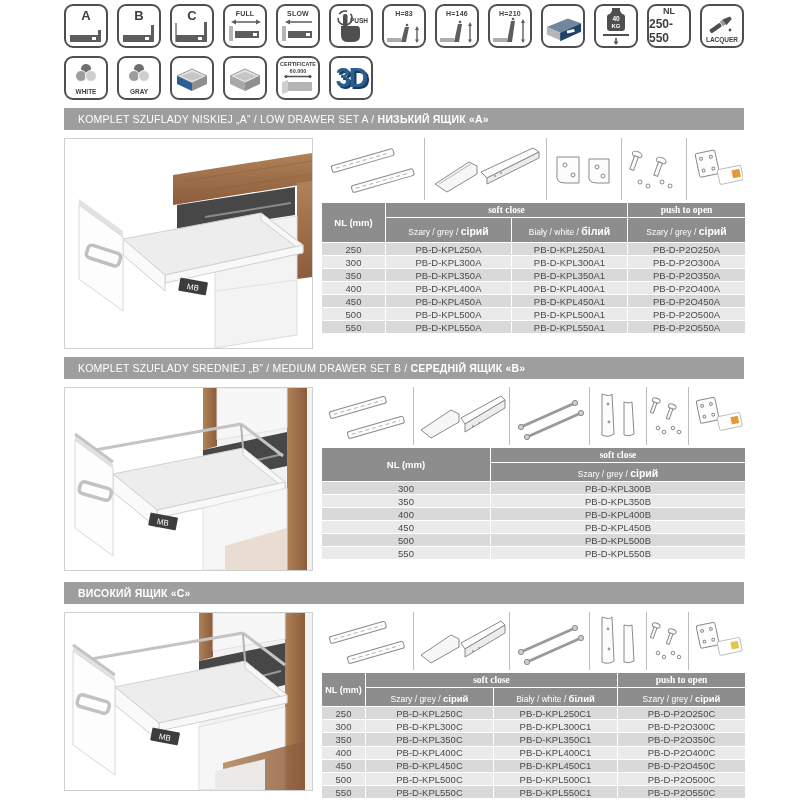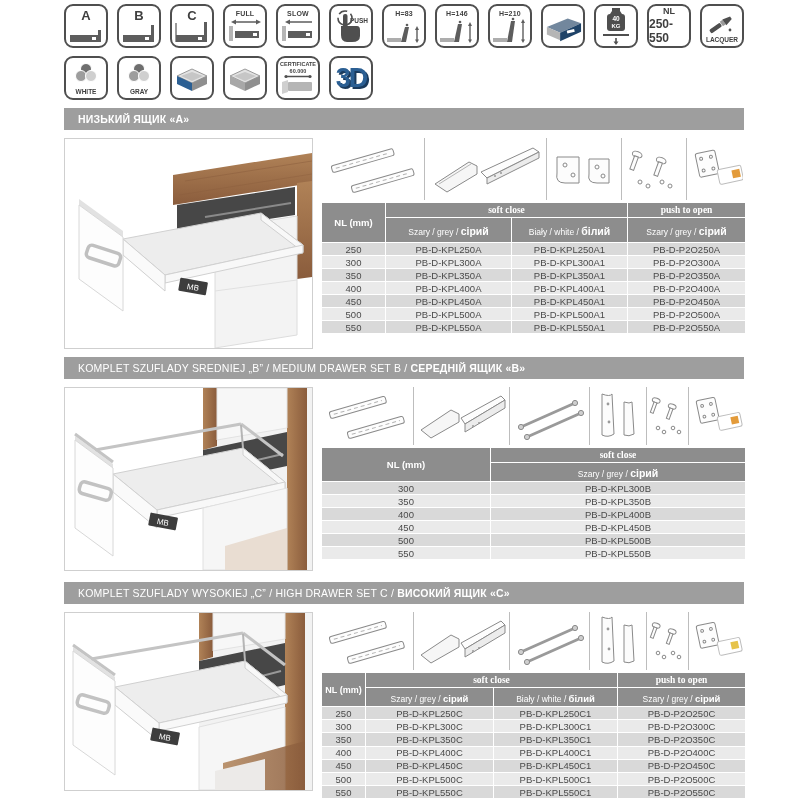--- a/index.html
+++ b/index.html
@@ -236,20 +236,21 @@
         <rect x="8" y="8" width="24" height="9" rx="1" fill="#b5b5b5"></rect>
           </svg>
     </div>
     <div class="icon-box">
       <span class="ic-3d">3D</span>
     </div>
   </div>
 
   <div class="section">
     <div class="section-header">
+      <span class="lat">KOMPLET SZUFLADY NISKIEJ „A” / LOW DRAWER SET A / </span>
       <span class="cyr">НИЗЬКИЙ ЯЩИК «А»</span>
     </div>
     <div class="section-body">
       <div class="photo-frame">
         <svg width="247" height="209" viewBox="0 0 247 209">
           <defs>
                 <linearGradient id="woodA" x1="0" y1="0" x2="0" y2="1">
             <stop offset="0" stop-color="#b08257"></stop>
                   <stop offset="1" stop-color="#8a5c3c"></stop>
                 </linearGradient>
@@ -563,21 +564,20 @@
                   <td class="part">PB-D-KPL550B</td>
                 </tr>
         </tbody>
             </table>
       </div>
     </div>
   </div>
 
   <div class="section" style="margin-top:11px;">
     <div class="section-header">
-      <span class="lat">KOMPLET SZUFLADY WYSOKIEJ „C” / HIGH DRAWER SET C / </span>
       <span class="cyr">ВИСОКИЙ ЯЩИК «С»</span>
     </div>
     <div class="section-body">
       <div class="photo-frame">
         <svg width="247" height="177" viewBox="0 0 247 177">
           <defs>
                 <linearGradient id="woodC" x1="0" y1="0" x2="1" y2="0">
             <stop offset="0" stop-color="#b08257"></stop>
                   <stop offset="1" stop-color="#8a5c3c"></stop>
                 </linearGradient>

